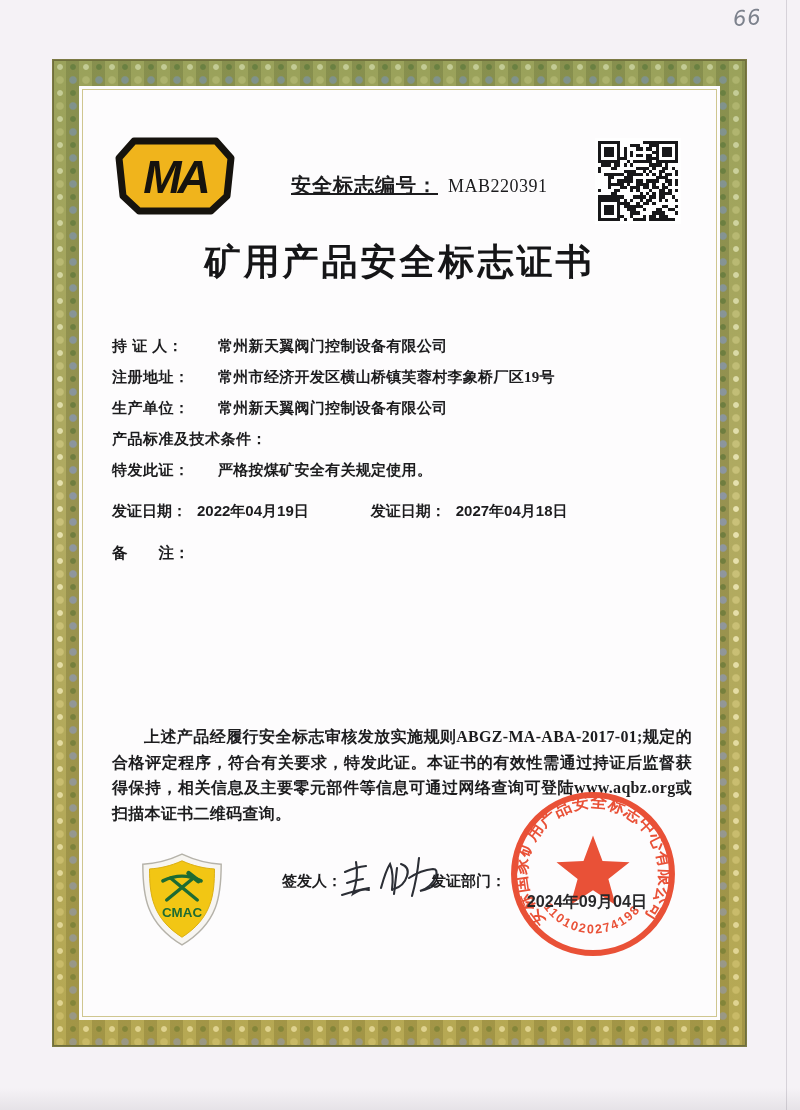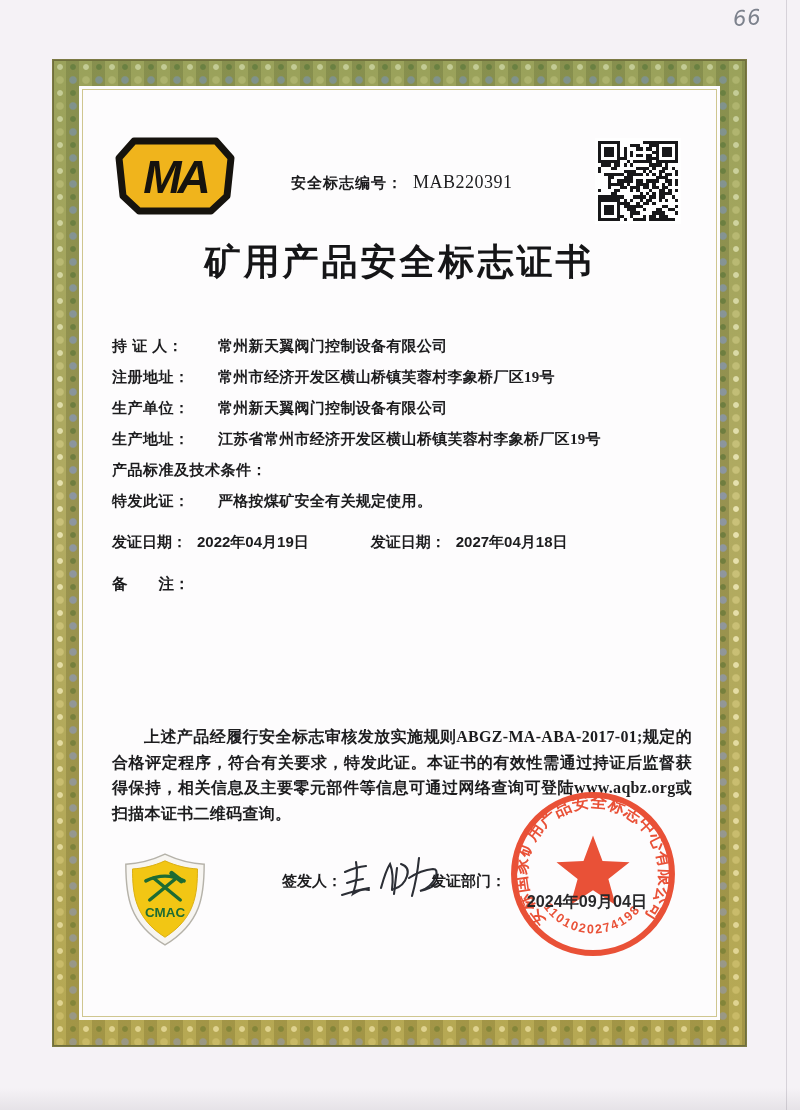--- a/index.html
+++ b/index.html
@@ -38,21 +38,21 @@
   .inner {
     position:absolute; inset:26px; background:#fdfcfd;
   }
   .inner::before {
     content:""; position:absolute; inset:3px;
     border:1px solid #cfc68f; pointer-events:none;
   }
   
   .ma-badge { position:absolute; left:36px; top:50px; width:120px; height:80px; }
   .cert-no { position:absolute; left:212px; top:86px; white-space:nowrap; }
-  .cert-no .lbl { font-weight:700; font-size:15px; letter-spacing:1px; }
+  .cert-no .lbl { font-weight:700; font-size:20px; letter-spacing:1px;text-decoration:underline; }
   .cert-no .val { font-family:"Liberation Serif", serif; font-size:18px; margin-left:10px; letter-spacing:.5px; }
   .qr {
     position:absolute; left:516px; top:52px; width:86px; height:86px;
     background:#fff; padding:3px;
     display:grid; grid-template-columns:repeat(25,1fr); grid-template-rows:repeat(25,1fr);
   }
   .qr i { background:#18181a; display:block; }
   .title {
     position:absolute; left:0; top:152px; width:100%;
     text-align:center; font-family:"Liberation Serif", serif;
@@ -77,21 +77,21 @@
   .remark-row { display:flex; margin-top:22px; }
   .remark-row .lbl { font-weight:700; font-size:15.5px; }
   
   .statement {
     position:absolute; left:33px; top:638px; width:580px;
     font-family:"Liberation Serif", serif; font-weight:700;
     font-size:16px; line-height:25.5px; text-indent:2em;
     letter-spacing:.3px; text-align:justify;
   }
   
-  .cmac-badge { position:absolute; left:43px; top:766px; width:86px; height:96px; }
+  .cmac-badge { position:absolute; left:60px; top:766px; width:86px; height:96px; }
   .signer-label { position:absolute; left:203px; top:786px; font-weight:700; font-size:15px; white-space:nowrap; }
   .signature { position:absolute; left:258px; top:762px; width:116px; height:64px; }
   .dept-label { position:absolute; left:352px; top:786px; font-weight:700; font-size:15px; white-space:nowrap; }
   .seal { position:absolute; left:429px; top:703px; width:170px; height:170px; opacity:.94; }
 </style>
 </head>
 <body>
 
 <span class="pencil-note">66</span>
 <div class="scan-edge"></div>
@@ -121,24 +121,20 @@
         <span class="lbl">持 证 人：</span>
         <span class="val">常州新天翼阀门控制设备有限公司</span>
       </div>
       <div class="frow">
         <span class="lbl">注册地址：</span>
         <span class="val">常州市经济开发区横山桥镇芙蓉村李象桥厂区19号</span>
       </div>
       <div class="frow">
         <span class="lbl">生产单位：</span>
         <span class="val">常州新天翼阀门控制设备有限公司</span>
-      </div>
-      <div class="frow">
-        <span class="lbl">生产地址：</span>
-        <span class="val">江苏省常州市经济开发区横山桥镇芙蓉村李象桥厂区19号</span>
       </div>
       <div class="frow std">
         <span class="lbl">产品标准及技术条件：</span>
       </div>
       <div class="frow">
         <span class="lbl">特发此证：</span>
         <span class="val">严格按煤矿安全有关规定使用。</span>
       </div>
 
       <div class="dates-row">

